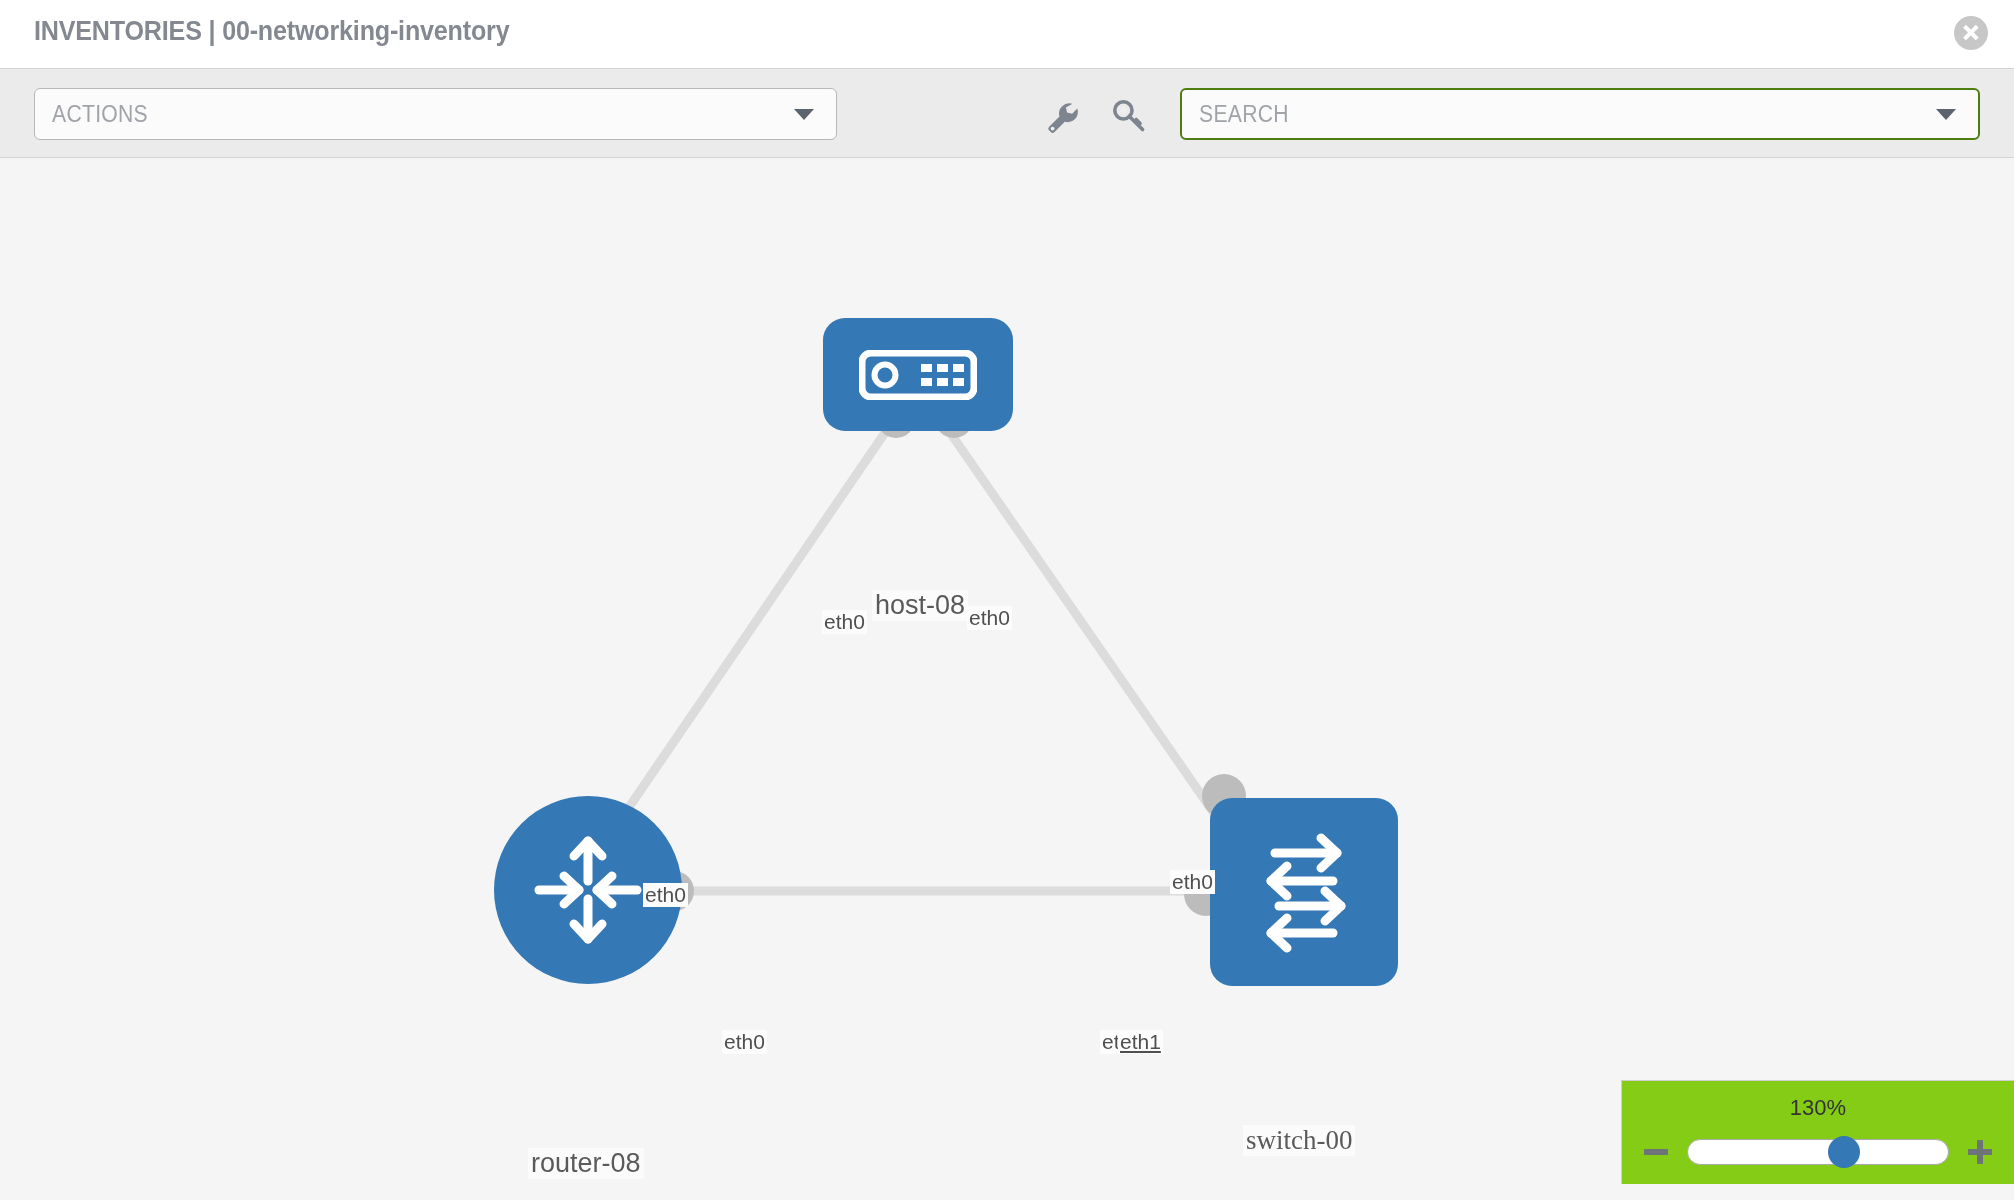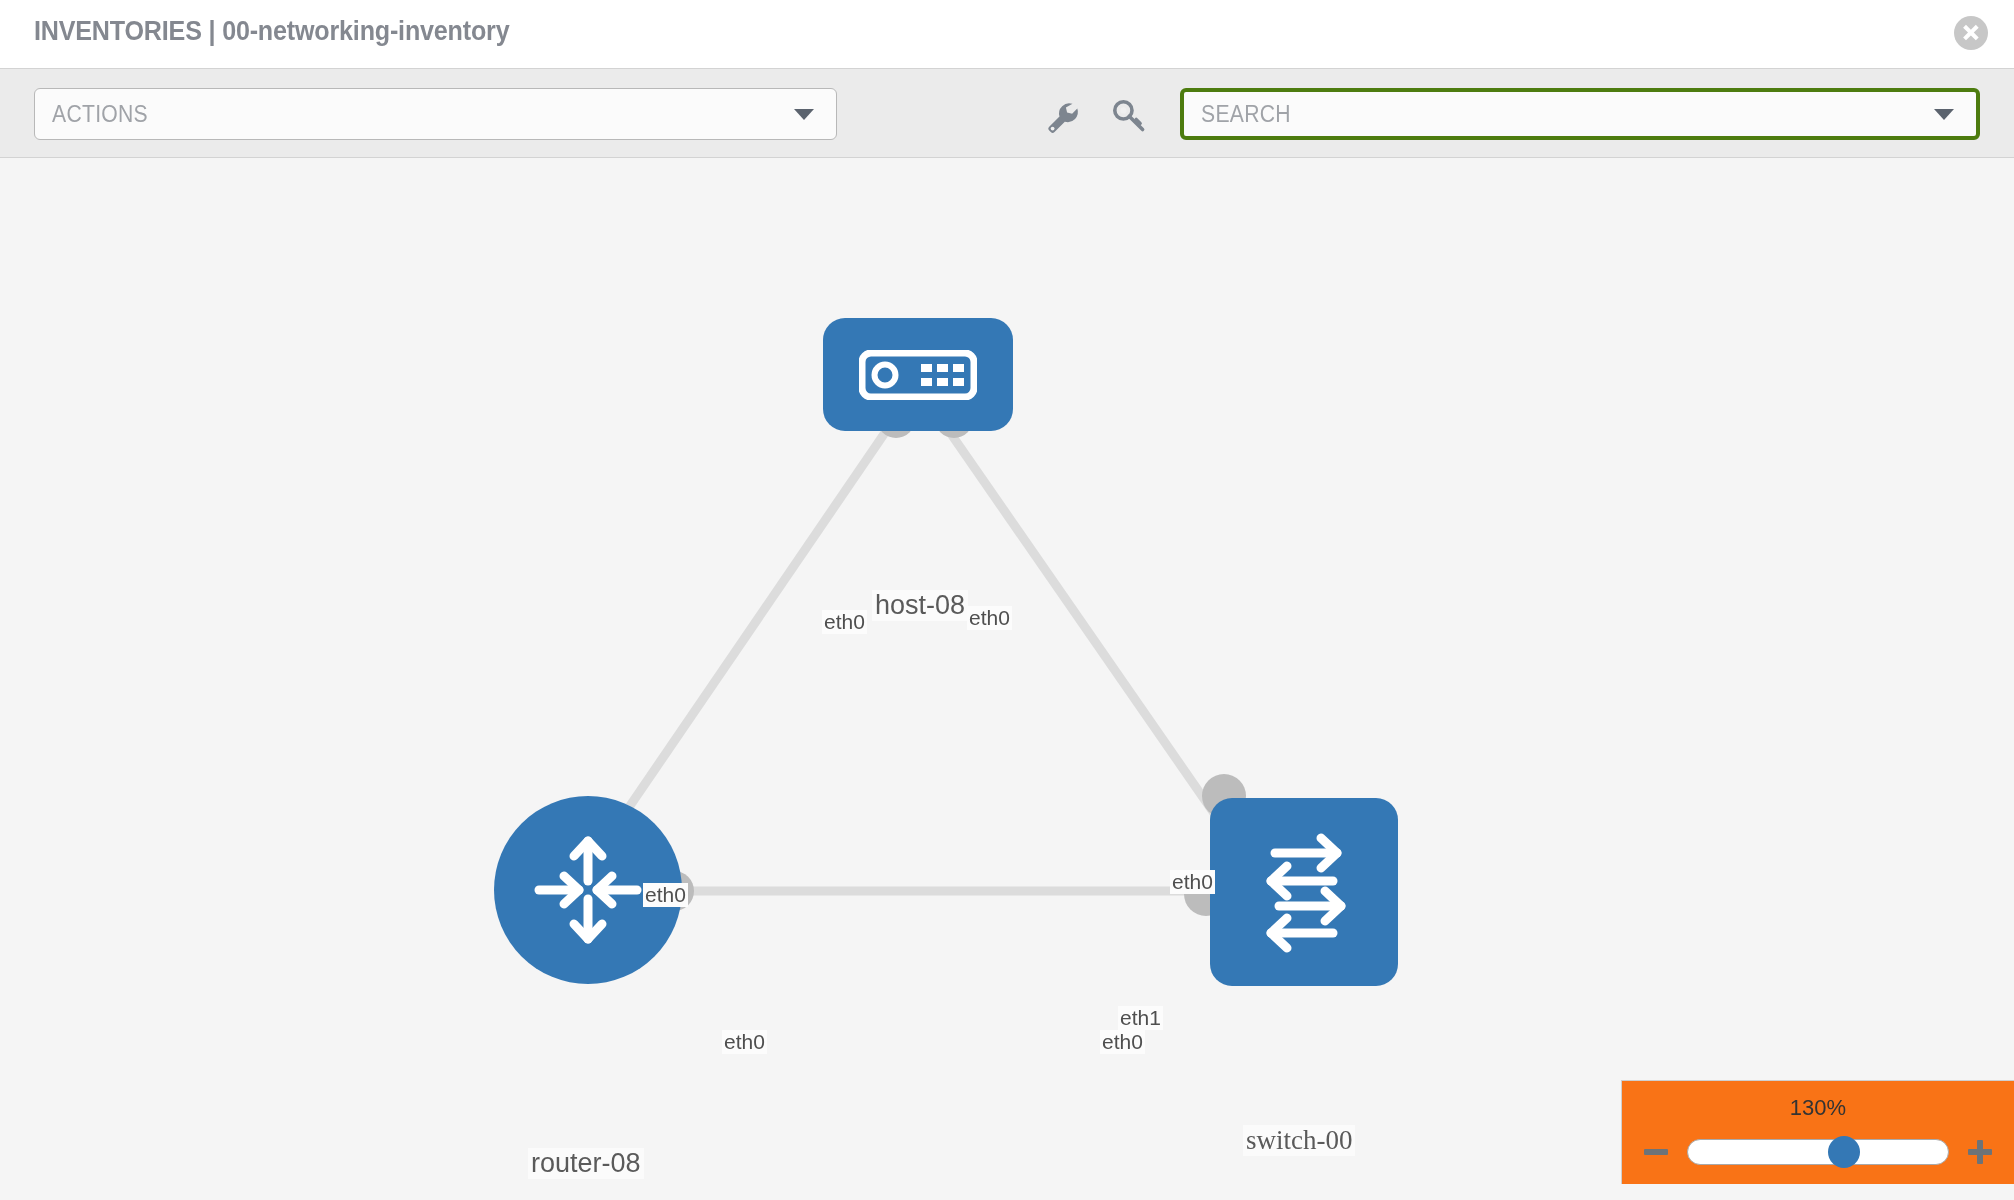--- a/index.html
+++ b/index.html
@@ -61,21 +61,21 @@
     position: absolute; top: 28px; width: 38px; height: 38px;
     cursor: pointer; display: flex; align-items: center; justify-content: center;
   }
   .tool-icon.wrench { left: 1042px; }
   .tool-icon.key    { left: 1110px; }
 
   .search-select {
     position: absolute; left: 1180px; top: 19px;
     width: 800px; height: 52px;
     background: #fbfbfb;
-    border: 4px solid #4d7c0f; border-radius: 6px;
+    border: 2px solid #4d7c0f; border-radius: 6px;
     display: flex; align-items: center; cursor: text;
   }
   .search-select .label {
     margin-left: 17px; font-size: 23px; color: #a0a3a8;
     transform: scaleX(0.92); transform-origin: left center;
     letter-spacing: 0.3px;
   }
 
   
   .canvas {
@@ -108,21 +108,21 @@
     font-family: "Liberation Sans", sans-serif;
   }
   .port-dot {
     position: absolute; background: #bcbcbc; border-radius: 50%;
   }
 
   
   .zoom-panel {
     position: absolute; left: 1621px; top: 1080px;
     width: 393px; height: 104px;
-    background: #f97316;
+    background: #84cc16;
     border-top: 1px solid #cfcfcf;
     border-left: 1px solid #cfcfcf;
   }
   .zoom-value {
     position: absolute; left: 0; right: 0; top: 14px;
     text-align: center; font-size: 22px; color: #333333;
   }
   .zoom-row {
     position: absolute; left: 0; right: 0; top: 48px; height: 46px;
     display: flex; align-items: center; justify-content: center;
@@ -251,21 +251,21 @@
             <polyline points="82,60 98,75 82,90"></polyline>
             <line x1="90" y1="102" x2="28" y2="102"></line>
             <polyline points="44,87 28,102 44,117"></polyline>
           </g>
         </svg>
       </div>
     </div>
     <div class="node-label" style="left:1243px; top:967px;font-family:Liberation Serif, serif;">switch-00</div>
     <div class="port-label" style="left:1170px; top:712px;">eth0</div>
     <div class="port-label" style="left:1100px; top:872px;">eth0</div>
-    <div class="port-label" style="left:1118px; top:848px;">eth1</div>
+    <div class="port-label" style="left:1118px; top:872px;text-decoration:underline;">eth1</div>
 
   </div>
 
   <div class="zoom-panel">
     <div class="zoom-value">130%</div>
     <div class="zoom-row">
       <div class="zoom-btn">
         <svg width="30" height="30" viewBox="0 0 30 30">
           <rect x="3" y="12" width="24" height="6" rx="1" fill="#6d7378"></rect>
         </svg>

